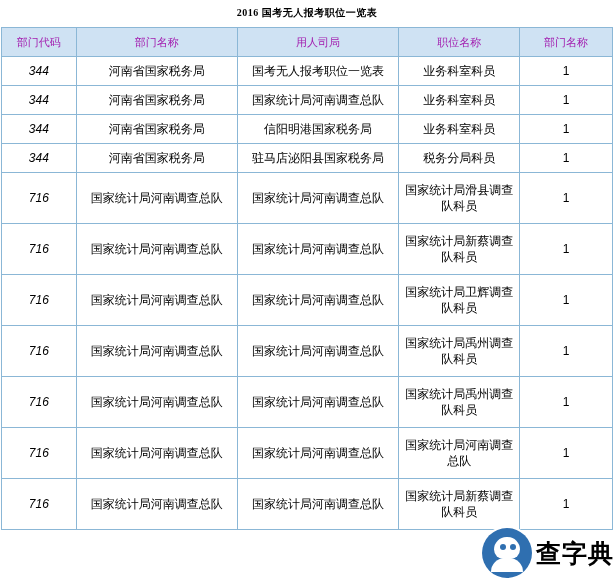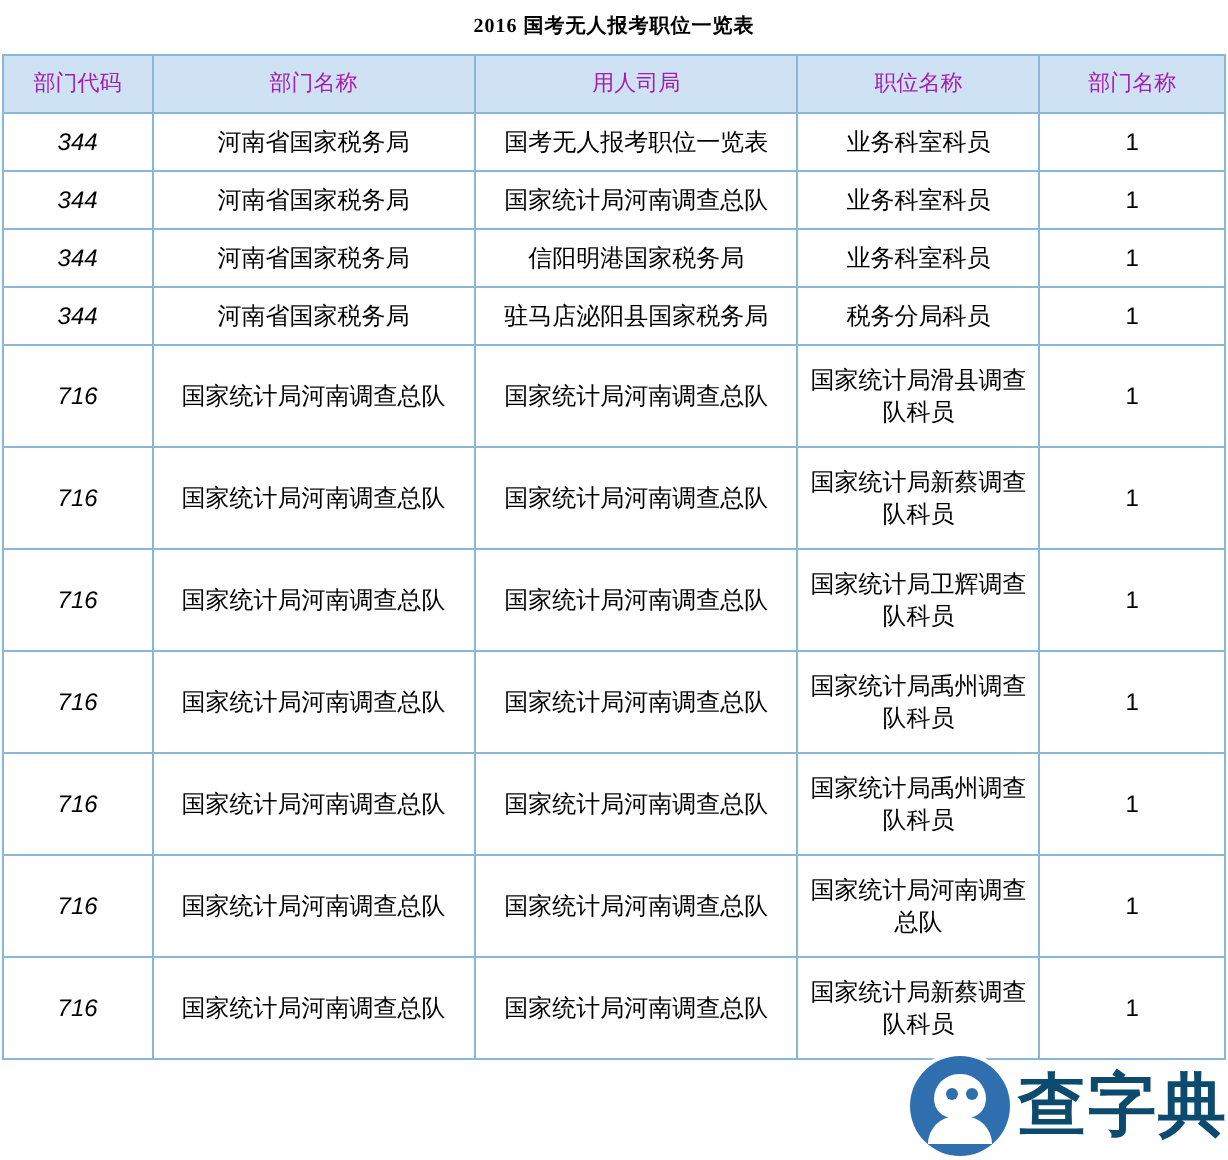--- a/index.html
+++ b/index.html
@@ -109,23 +109,23 @@
     top: 16px;
     width: 6px;
     height: 6px;
     border-radius: 50%;
     background: #2f6fb0;
     z-index: 2;
   }
   .wm-eye.left { left: 18px; }
   .wm-eye.right { left: 28px; }
   .wm-text {
-    font-size: 34px;
+    font-size: 25px;
     font-weight: 700;
-    color: #0c4a6e;
+    color: #000000;
     font-family: "Liberation Serif", serif;
     letter-spacing: 1px;
     text-shadow: 1px 1px 0 #ffffff;
   }
 </style>
 </head>
 <body>
 
 <div class="page">
 

